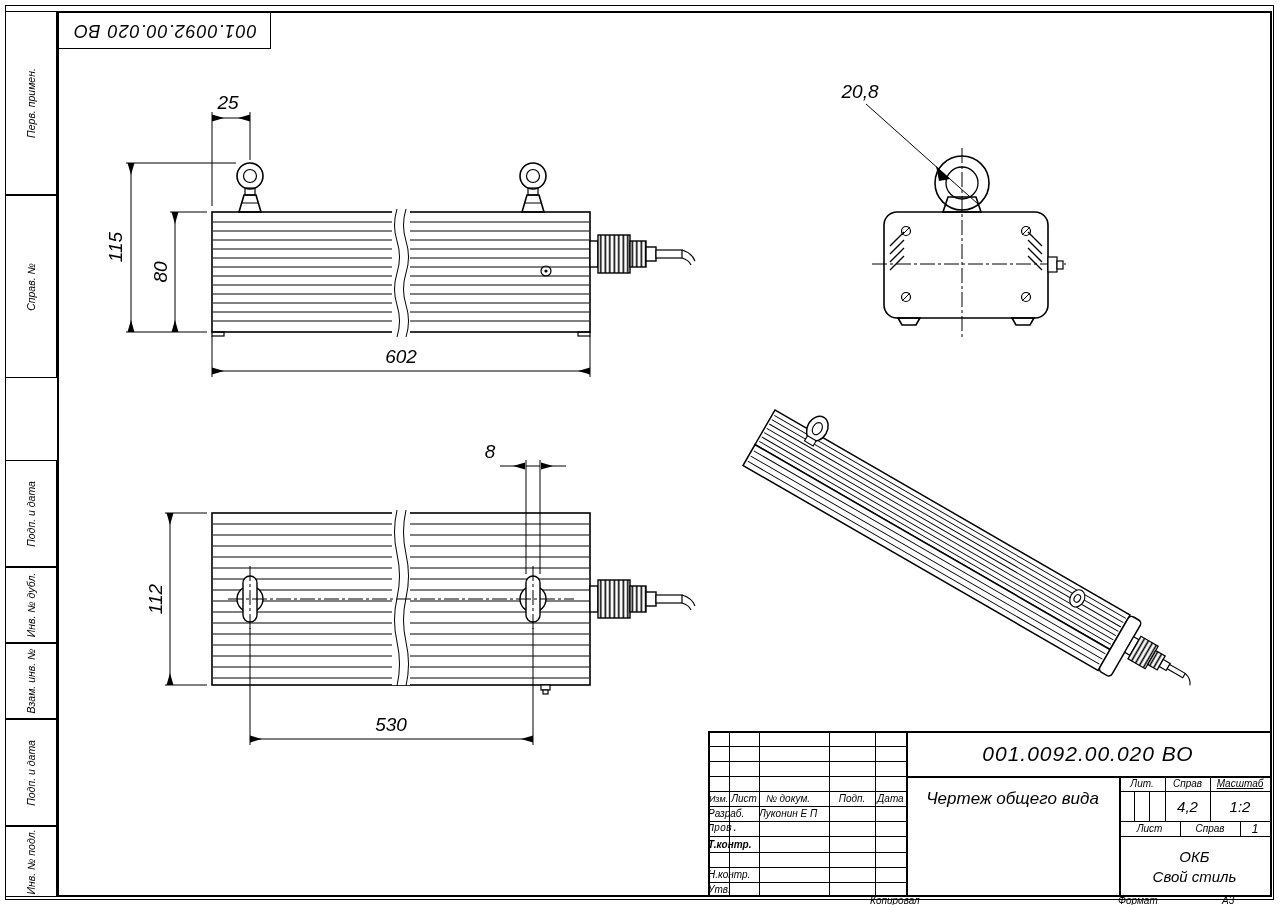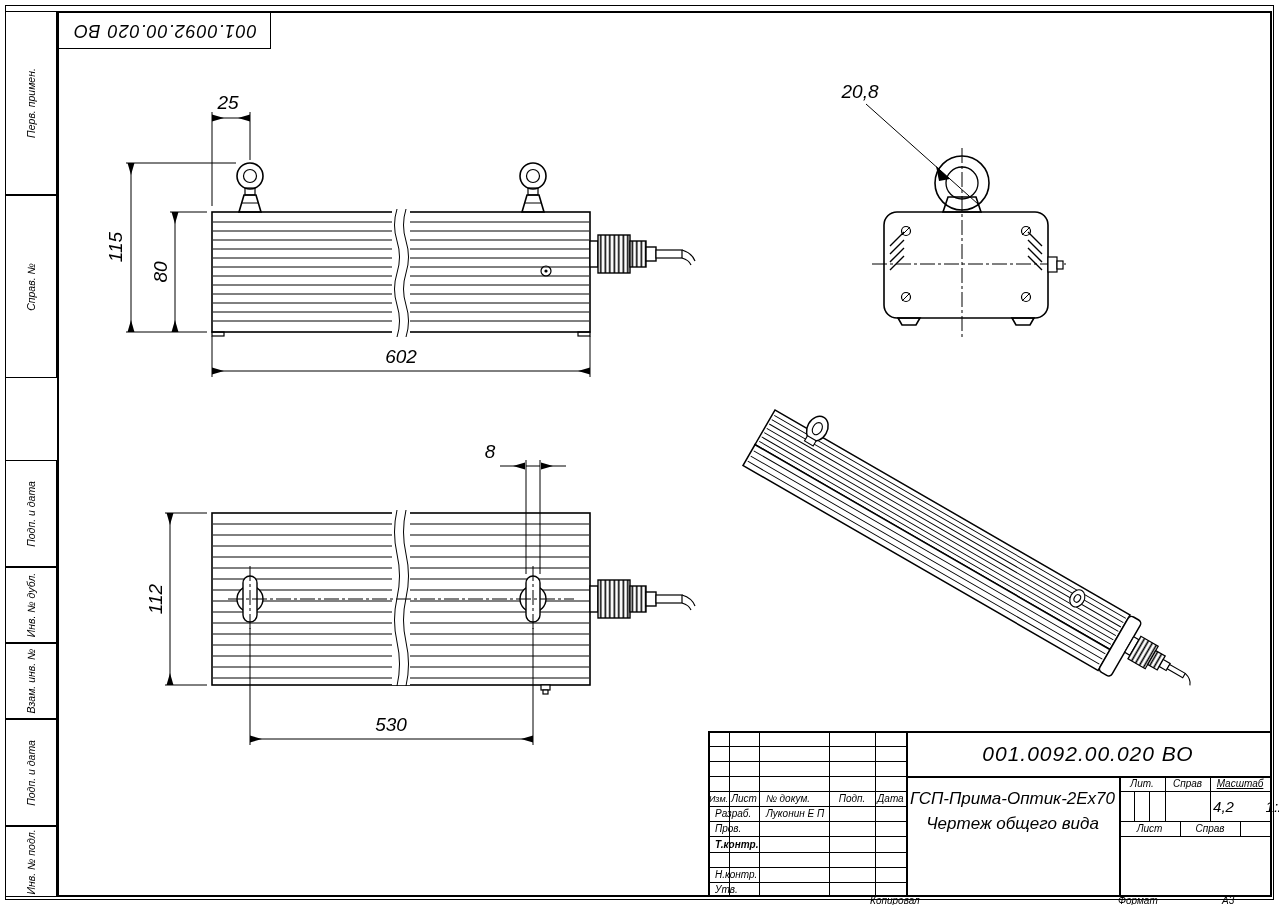--- a/index.html
+++ b/index.html
@@ -9,24 +9,24 @@
   .mbox{position:absolute;left:5px;width:52px;border:1px solid #000;box-sizing:border-box;}
   .mbox span{position:absolute;left:50%;top:50%;transform:translate(-50%,-50%) rotate(-90deg);white-space:nowrap;font:italic 10.5px "Liberation Sans",sans-serif;}
   .stamp-top{position:absolute;left:59px;top:13px;width:212px;height:36px;border-right:1.5px solid #000;border-bottom:1.5px solid #000;box-sizing:border-box;display:flex;align-items:center;justify-content:center;}
   .stamp-top span{display:block;transform:rotate(180deg);font:italic 18px "Liberation Sans",sans-serif;letter-spacing:1px;}
   svg.drawing{position:absolute;left:0;top:0;}
   .dim{font:italic 19px "Liberation Sans",sans-serif;fill:#000;stroke:none;}
   .cl{stroke-dasharray:15 3 3 3;stroke-width:1;}
   .tb{position:absolute;left:708px;top:731px;width:562px;height:166px;}
   .tb .ln{position:absolute;background:#000;}
   .tb .cell{position:absolute;display:flex;align-items:center;justify-content:center;font:italic 10px "Liberation Sans",sans-serif;overflow:hidden;white-space:nowrap;}
-  .tb .cell.lft{justify-content:flex-start;padding-left:7px;box-sizing:border-box;}
+  .tb .cell.lft{justify-content:flex-start;padding-left:0;box-sizing:border-box;}
   .tb .desig{font:italic 21px "Liberation Sans",sans-serif;letter-spacing:1px;}
   .tb .bigname{flex-direction:column;justify-content:flex-start;padding-top:10px;font:italic 17px "Liberation Sans",sans-serif;line-height:25px;}
-  .tb .val{font:italic 15px "Liberation Sans",sans-serif;padding-left:36px;}
+  .tb .val{font:italic 15px "Liberation Sans",sans-serif;}
   .tb .org{flex-direction:column;font:italic 15px "Liberation Sans",sans-serif;line-height:20px;}
   .footer-txt{position:absolute;top:895px;font:italic 10px "Liberation Sans",sans-serif;}
 </style>
 </head>
 <body>
 
 <div class="sheet">
 
   <div class="outer-border"></div>
   <div class="frame"></div>
@@ -274,41 +274,44 @@
     <div class="ln" style="left:411px;top:105px;width:151px;height:1px;"></div>
 
     <div class="cell" style="left:0;top:60px;width:21px;height:15px;font-size:9px;">Изм.</div>
     <div class="cell" style="left:21px;top:60px;width:30px;height:15px;">Лист</div>
     <div class="cell" style="left:45px;top:60px;width:70px;height:15px;">№ докум.</div>
     <div class="cell" style="left:121px;top:60px;width:46px;height:15px;">Подп.</div>
     <div class="cell" style="left:167px;top:60px;width:31px;height:15px;">Дата</div>
 
     <div class="cell lft" style="left:0;top:75px;width:51px;height:15px;">Разраб.</div>
     <div class="cell lft" style="left:51px;top:75px;width:70px;height:15px;">Луконин Е П</div>
-    <div class="cell lft" style="left:0;top:90px;width:51px;height:15px;">Пров.</div>
+    <div class="cell lft" style="left:0;top:90px;width:51px;height:15px;font-family:Liberation Mono, monospace;">Пров.</div>
     <div class="cell lft" style="left:0;top:105px;width:51px;height:16px;font-weight:bold;">Т.контр.</div>
     <div class="cell lft" style="left:0;top:136px;width:51px;height:15px;">Н.контр.</div>
     <div class="cell lft" style="left:0;top:151px;width:51px;height:15px;">Утв.</div>
 
     <div class="cell desig" style="left:198px;top:0;width:364px;height:45px;">001.0092.00.020 ВО</div>
 
     <div class="cell bigname" style="left:198px;top:45px;width:213px;height:121px;">
-      <div>ГСП-Прима-Оптик-2Ех70</div>
       <div>Чертеж общего вида</div>
     </div>
 
     <div class="cell" style="left:411px;top:45px;width:46px;height:15px;">Лит.</div>
     <div class="cell" style="left:457px;top:45px;width:45px;height:15px;">Справ</div>
     <div class="cell" style="left:502px;top:45px;width:60px;height:15px;text-decoration:underline;">Масштаб</div>
     <div class="cell val" style="left:457px;top:60px;width:45px;height:30px;">4,2</div>
     <div class="cell val" style="left:502px;top:60px;width:60px;height:30px;">1:2</div>
 
     <div class="cell" style="left:411px;top:90px;width:61px;height:15px;">Лист</div>
     <div class="cell" style="left:472px;top:90px;width:60px;height:15px;">Справ</div>
     <div class="cell val" style="left:532px;top:90px;width:30px;height:15px;font-size:12px;">1</div>
 
+    <div class="cell org" style="left:411px;top:105px;width:151px;height:61px;">
+      <div>ОКБ</div>
+      <div>Свой стиль</div>
+    </div>
   </div>
 
   <div class="footer-txt" style="left:870px;width:170px;">Копировал</div>
   <div class="footer-txt" style="left:1118px;width:60px;">Формат</div>
   <div class="footer-txt" style="left:1222px;width:40px;">А3</div>
 
 </div>
 
 </body></html>

